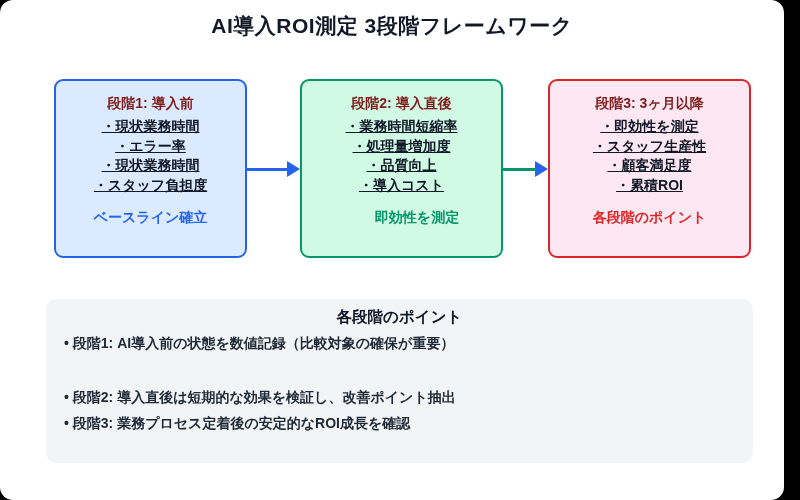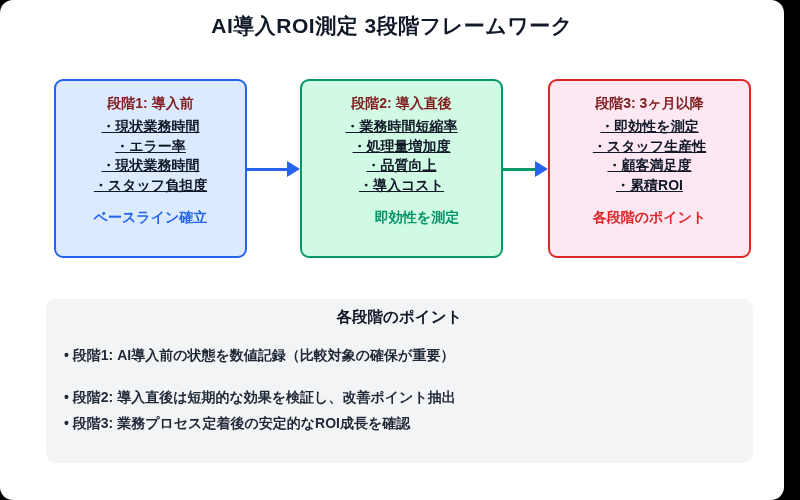--- a/index.html
+++ b/index.html
@@ -107,21 +107,21 @@
     font-weight: 700;
     color: #111827;
   }
   .point-line {
     position: absolute;
     left: 18px;
     font-size: 14px;
     font-weight: 700;
     color: #1f2937;
   }
-  .point-1 { top: 48px; }
+  .point-1 { top: 36px; }
   .point-2 { top: 90px; }
   .point-3 { top: 116px; }
 </style>
 </head>
 <body>
 
 <div class="canvas">
 
   <div class="page-title">AI導入ROI測定 3段階フレームワーク</div>
 

